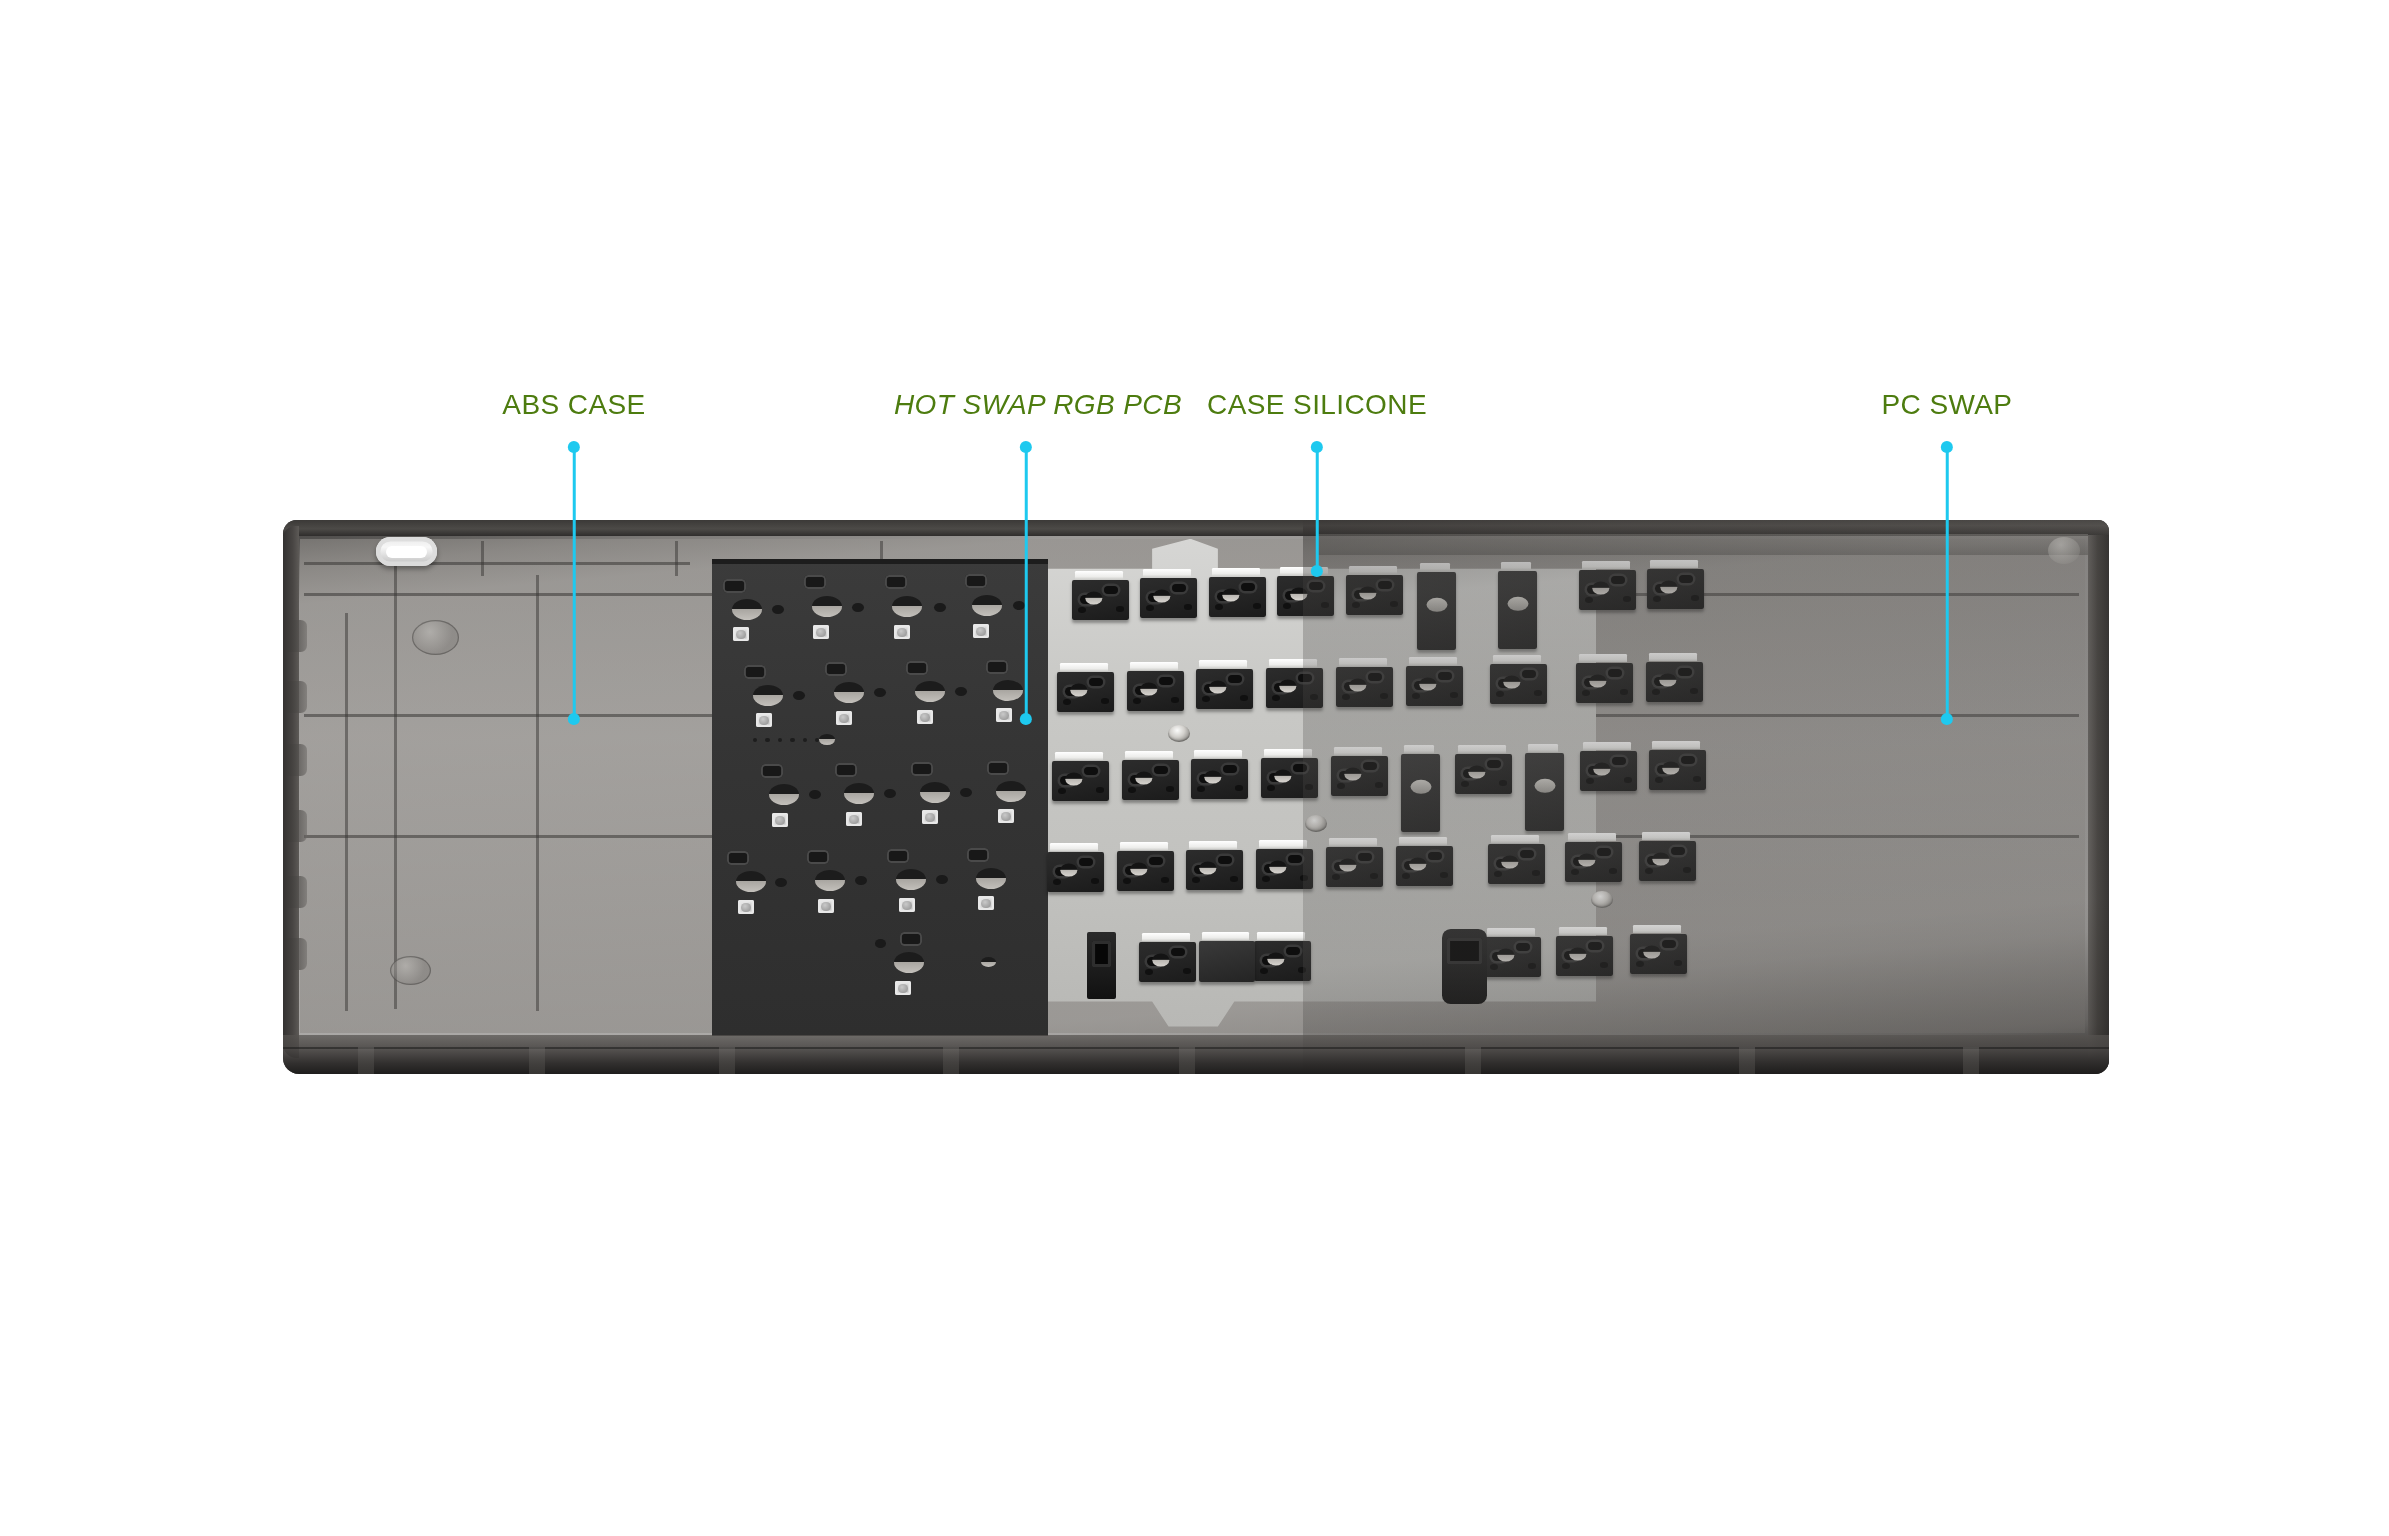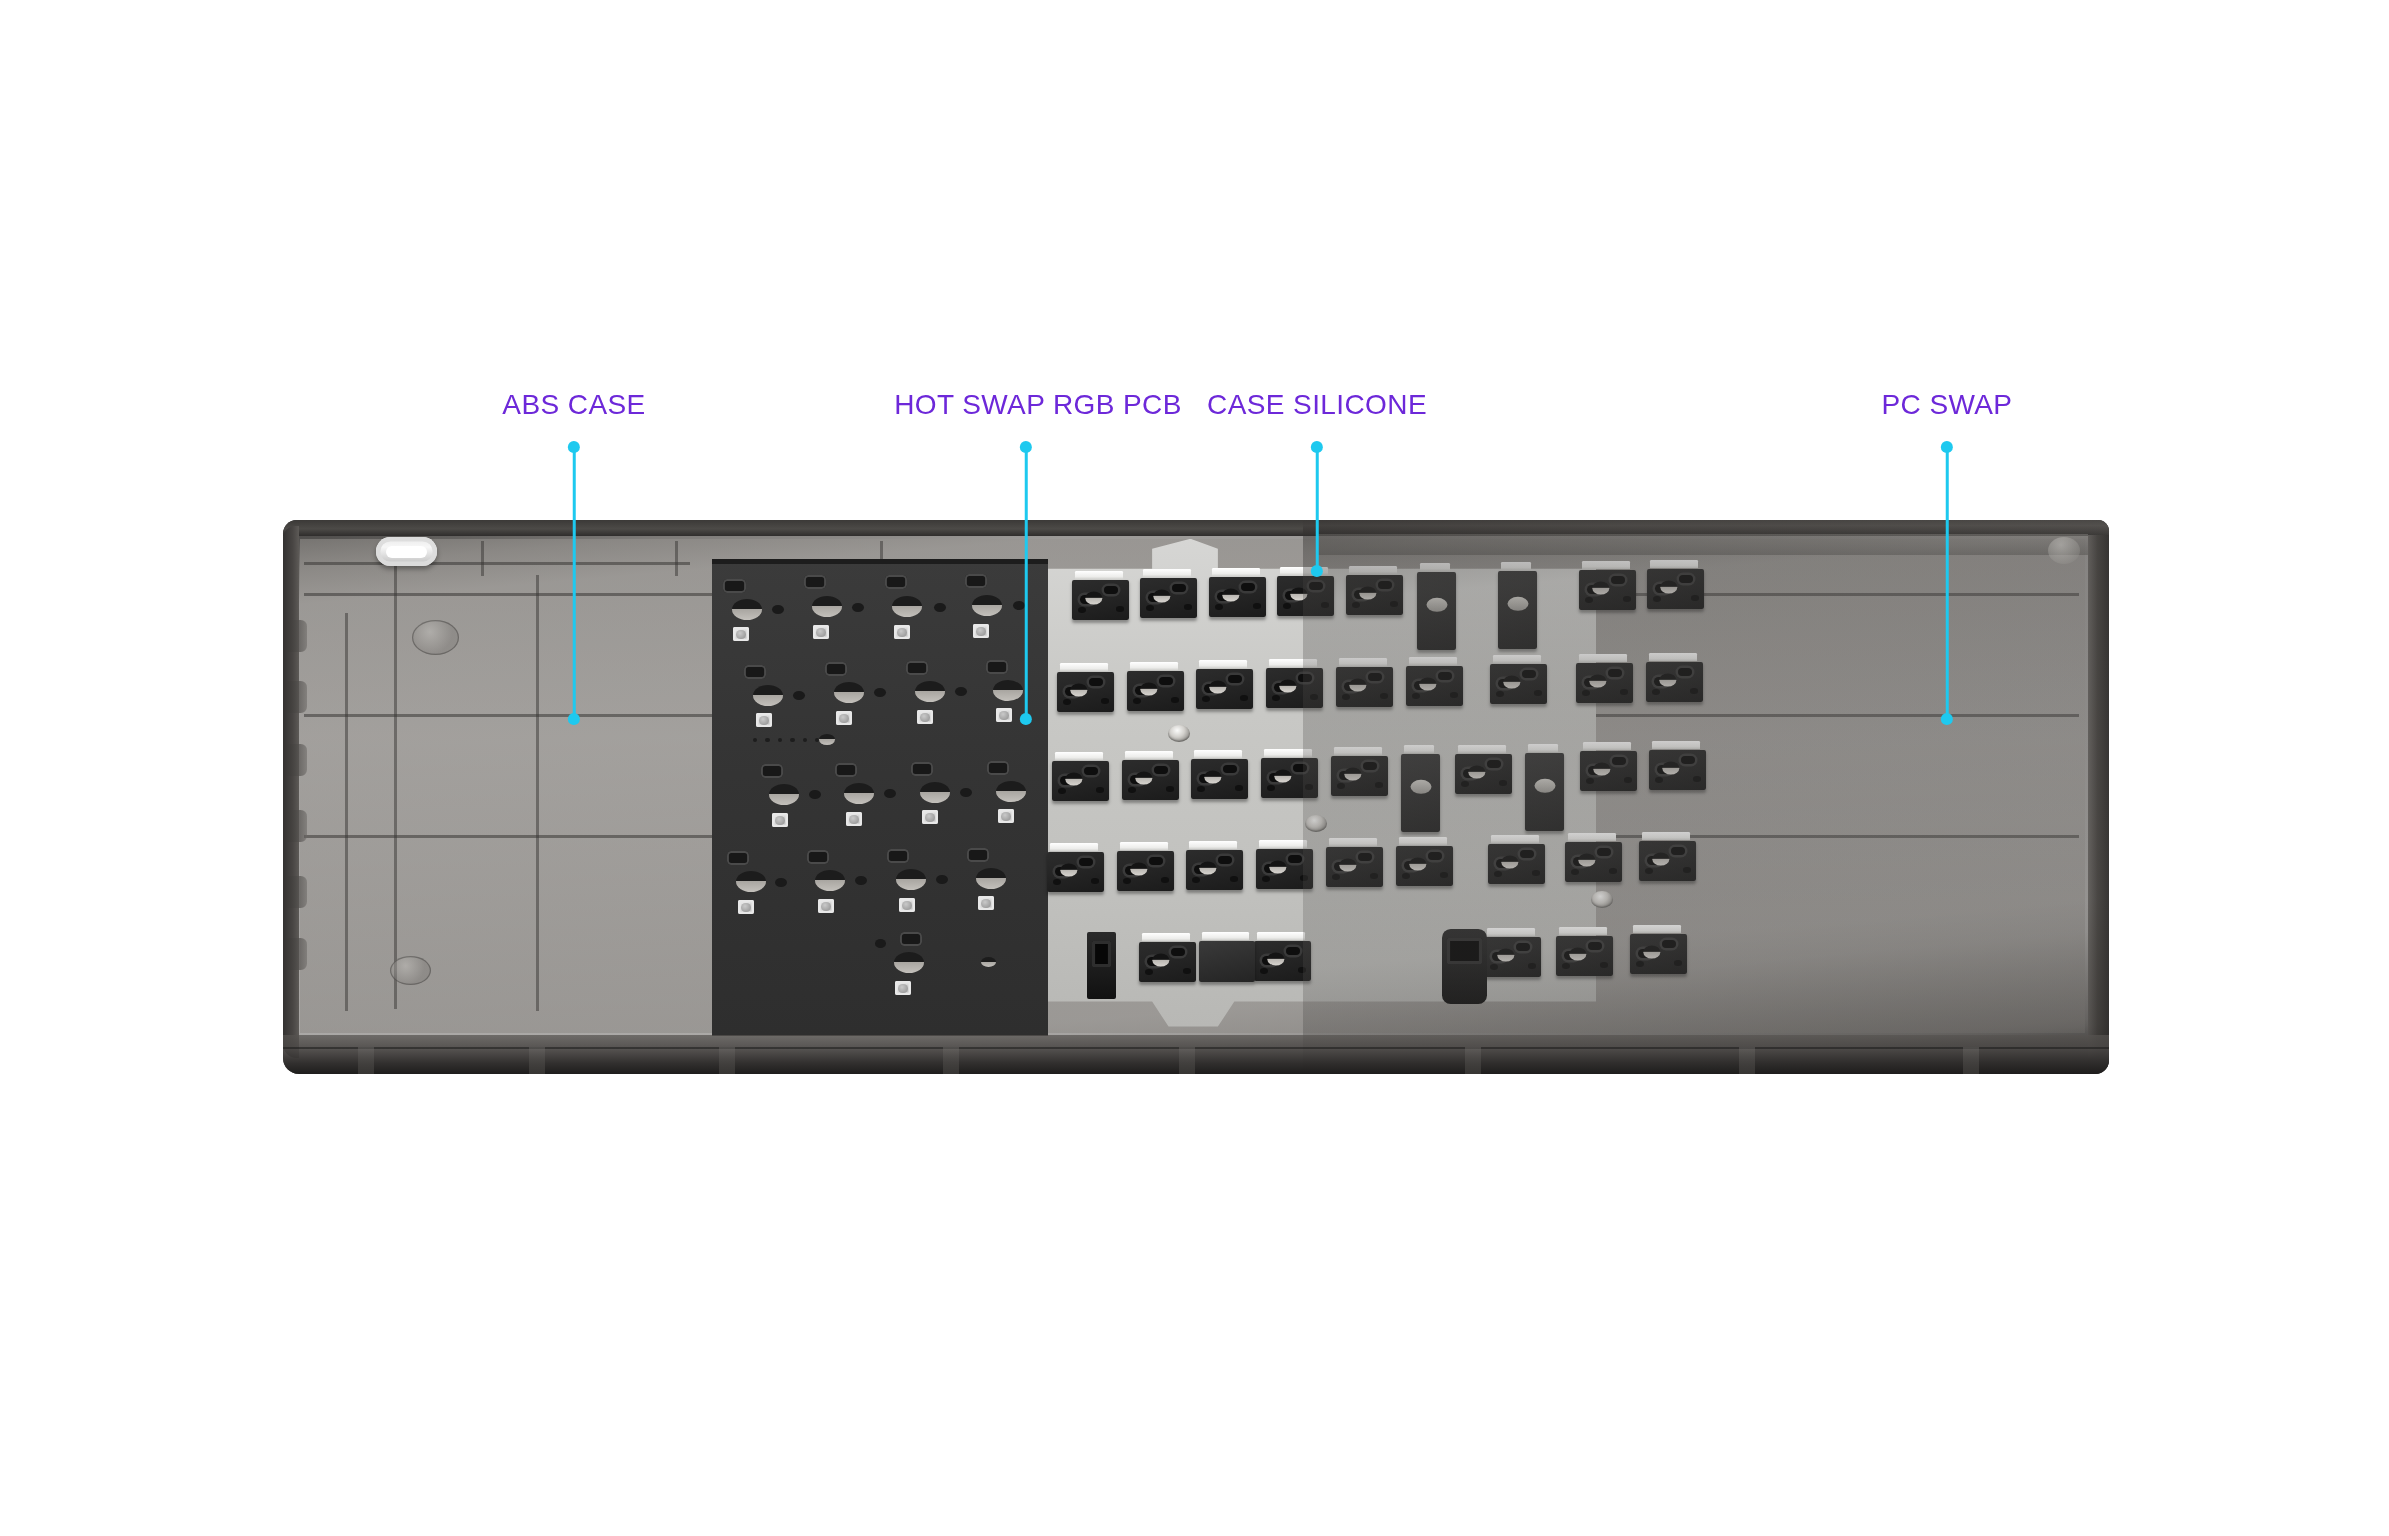--- a/index.html
+++ b/index.html
@@ -17,21 +17,21 @@
 
   #stage {
     position: absolute;
     inset: 0;
     background: #ffffff;
   }
 
   
   .callout-label {
     position: absolute;
-    color: #6d28d9;
+    color: #4d7c0f;
     font-size: 28px;
     letter-spacing: 0.4px;
     font-weight: 400;
     white-space: nowrap;
     transform: translateX(-50%);
     font-family: "Liberation Sans", sans-serif;
   }
 
   .leader {
     position: absolute;
@@ -775,21 +775,21 @@
   </div>
 
   <div>
 
     <div class="callout-label" id="lbl-0" style="left: 574px; top: 389px;">ABS CASE</div>
     <div class="leader" id="ldr-0" style="left: 574px; top: 447px; height: 272px;">
       <span class="dot-top"></span>
       <span class="dot-bot"></span>
     </div>
 
-    <div class="callout-label" id="lbl-1" style="left: 1038px; top: 389px;">HOT SWAP RGB PCB</div>
+    <div class="callout-label" id="lbl-1" style="left: 1038px; top: 389px; font-style: italic;">HOT SWAP RGB PCB</div>
     <div class="leader" id="ldr-1" style="left: 1026px; top: 447px; height: 272px;">
       <span class="dot-top"></span>
       <span class="dot-bot"></span>
     </div>
 
     <div class="callout-label" id="lbl-2" style="left: 1317px; top: 389px;">CASE SILICONE</div>
     <div class="leader" id="ldr-2" style="left: 1317px; top: 447px; height: 124px;">
       <span class="dot-top"></span>
       <span class="dot-bot"></span>
     </div>

